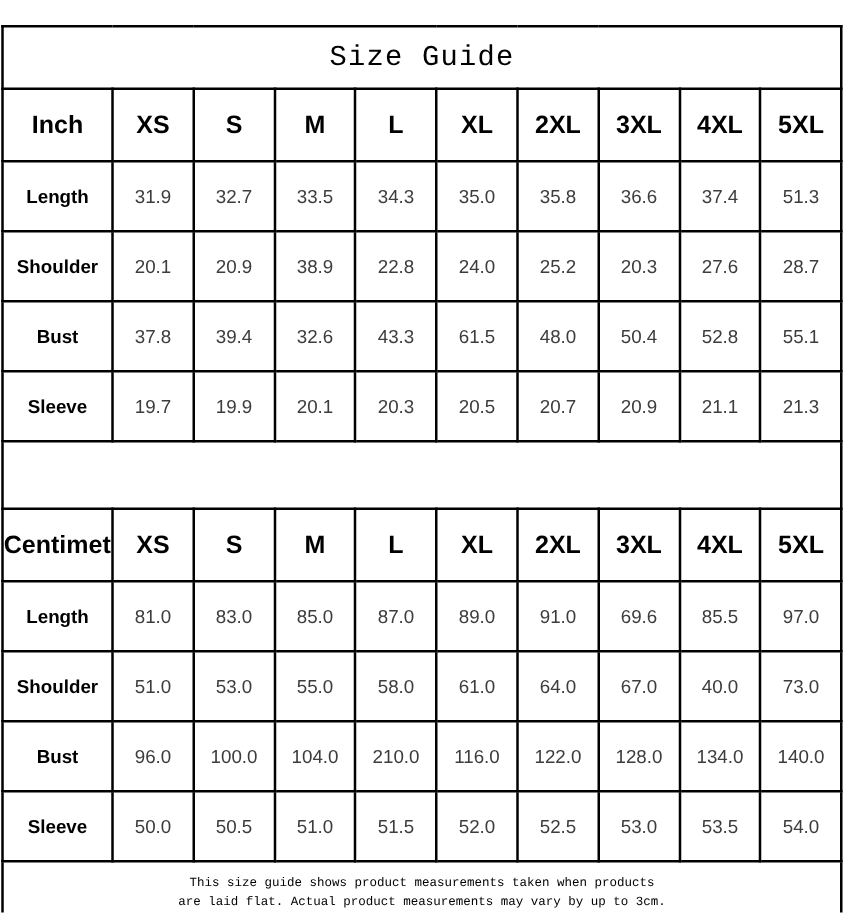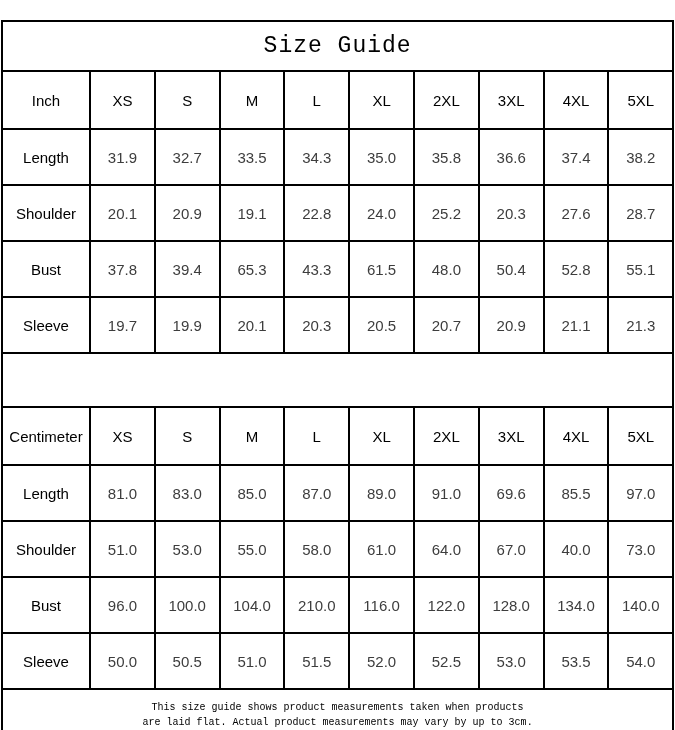--- a/index.html
+++ b/index.html
@@ -35,29 +35,29 @@
   .title-row td {
     height: 48px;
     font-family: "Liberation Mono", "DejaVu Sans Mono", monospace;
     font-size: 23px;
     font-weight: 400;
     letter-spacing: 1px;
     color: #000;
   }
   .header-row td {
     height: 56px;
-    font-weight: normal;
-    font-size: 15px;
+    font-weight: bold;
+    font-size: 20px;
     color: #000;
   }
   .data-row td {
     height: 54px;
   }
   .label-cell {
-    font-weight: normal;
+    font-weight: bold;
     font-size: 15px;
     color: #000;
   }
   .value-cell {
     font-weight: 400;
     font-size: 15px;
     color: #3d3d3d;
   }
   .gap-row td {
     height: 52px;
@@ -110,39 +110,39 @@
         <tr class="data-row">
           <td class="label-cell">Length</td>
           <td class="value-cell">31.9</td>
           <td class="value-cell">32.7</td>
           <td class="value-cell">33.5</td>
           <td class="value-cell">34.3</td>
           <td class="value-cell">35.0</td>
           <td class="value-cell">35.8</td>
           <td class="value-cell">36.6</td>
           <td class="value-cell">37.4</td>
-          <td class="value-cell">38.2</td>
+          <td class="value-cell">51.3</td>
         </tr>
         <tr class="data-row">
           <td class="label-cell">Shoulder</td>
           <td class="value-cell">20.1</td>
           <td class="value-cell">20.9</td>
-          <td class="value-cell">19.1</td>
+          <td class="value-cell">38.9</td>
           <td class="value-cell">22.8</td>
           <td class="value-cell">24.0</td>
           <td class="value-cell">25.2</td>
           <td class="value-cell">20.3</td>
           <td class="value-cell">27.6</td>
           <td class="value-cell">28.7</td>
         </tr>
         <tr class="data-row">
           <td class="label-cell">Bust</td>
           <td class="value-cell">37.8</td>
           <td class="value-cell">39.4</td>
-          <td class="value-cell">65.3</td>
+          <td class="value-cell">32.6</td>
           <td class="value-cell">43.3</td>
           <td class="value-cell">61.5</td>
           <td class="value-cell">48.0</td>
           <td class="value-cell">50.4</td>
           <td class="value-cell">52.8</td>
           <td class="value-cell">55.1</td>
         </tr>
         <tr class="data-row">
           <td class="label-cell">Sleeve</td>
           <td class="value-cell">19.7</td>

